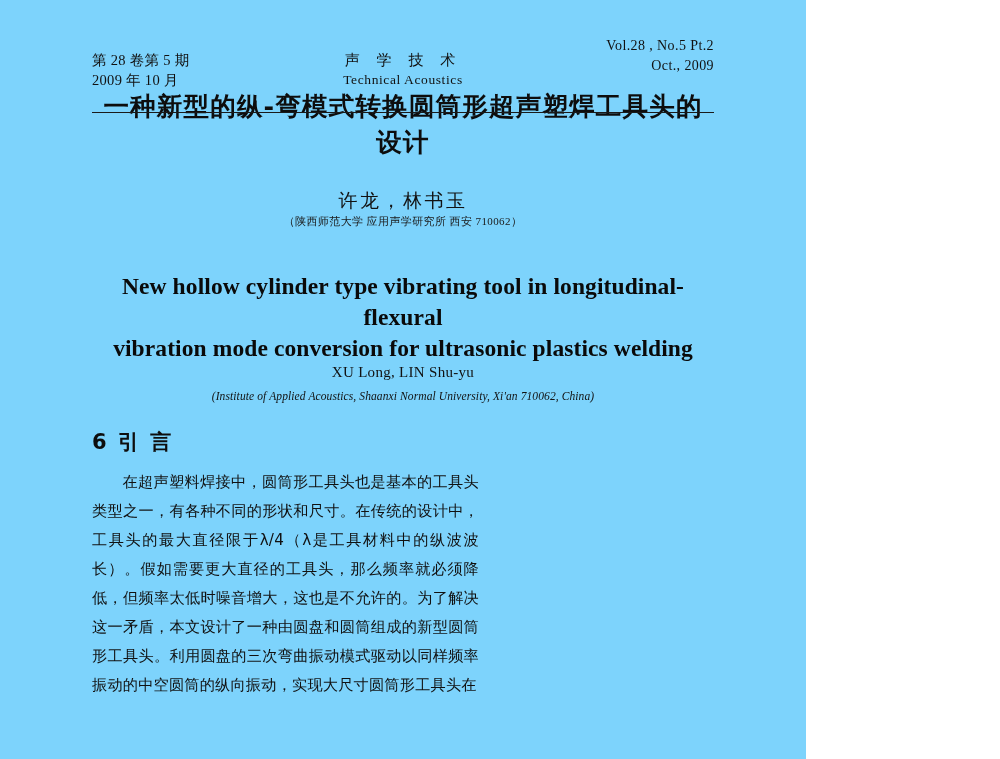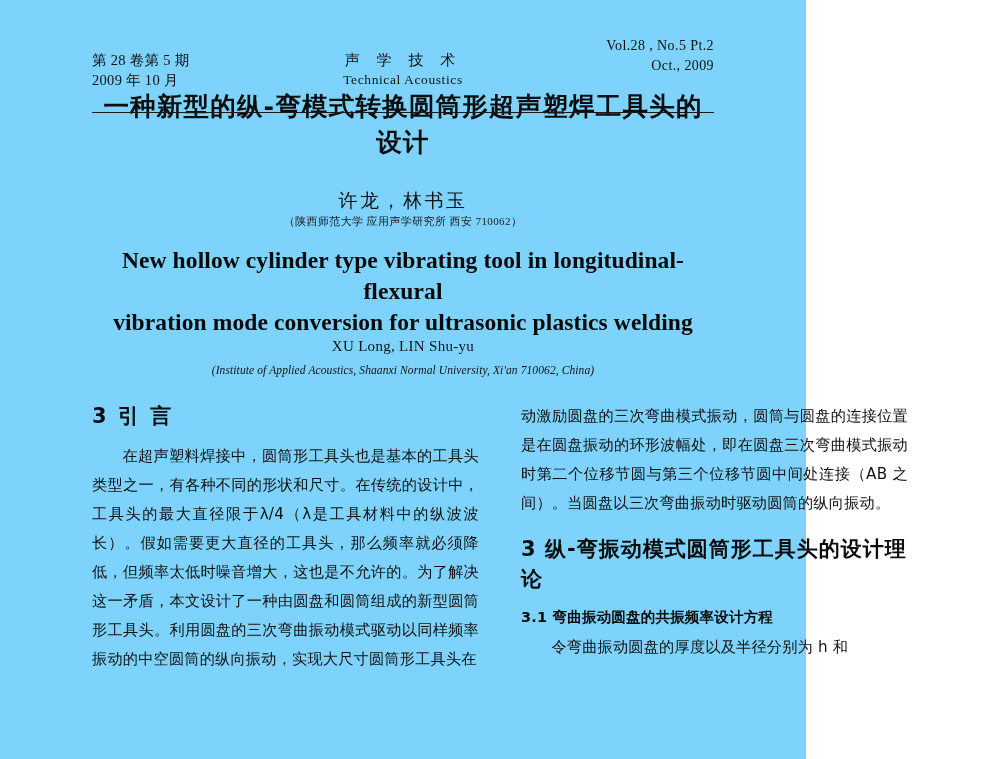--- a/index.html
+++ b/index.html
@@ -96,21 +96,21 @@
     letter-spacing: 2.5px;
     color: #121212;
   }
   .cn-affil {
     font-family: Liberation Serif, serif;
     font-size: 11px;
     letter-spacing: 0.4px;
     color: #1b1b1b;
   }
   .en-title {
-    margin-top: 16px;
+    margin-top: 42px;
     font-family: "Liberation Serif", serif;
     font-weight: bold;
     font-size: 23.5px;
     line-height: 31px;
     letter-spacing: 0.1px;
     color: #0a0a0a;
   }
   .en-authors {
     font-family: "Liberation Serif", serif;
     font-size: 15px;
@@ -199,24 +199,18 @@
     <div class="en-title">
       <div>New hollow cylinder type vibrating tool in longitudinal-flexural</div>
       <div>vibration mode conversion for ultrasonic plastics welding</div>
     </div>
     <div class="en-authors">XU Long, LIN Shu-yu</div>
     <div class="en-affil">(Institute of Applied Acoustics, Shaanxi Normal University, Xi'an 710062, China)</div>
   </div>
 
   <div class="columns">
     <div class="col col-left">
-      <h2 class="sec-h1">3 引  言</h2>
+      <h2 class="sec-h1">6 引  言</h2>
       <p class="body indent">在超声塑料焊接中，圆筒形工具头也是基本的工具头类型之一，有各种不同的形状和尺寸。在传统的设计中，工具头的最大直径限于λ/4（λ是工具材料中的纵波波长）。假如需要更大直径的工具头，那么频率就必须降低，但频率太低时噪音增大，这也是不允许的。为了解决这一矛盾，本文设计了一种由圆盘和圆筒组成的新型圆筒形工具头。利用圆盘的三次弯曲振动模式驱动以同样频率振动的中空圆筒的纵向振动，实现大尺寸圆筒形工具头在</p>
     </div>
-    <div class="col col-right">
-      <p class="body">动激励圆盘的三次弯曲模式振动，圆筒与圆盘的连接位置是在圆盘振动的环形波幅处，即在圆盘三次弯曲模式振动时第二个位移节圆与第三个位移节圆中间处连接（AB 之间）。当圆盘以三次弯曲振动时驱动圆筒的纵向振动。</p>
-      <h2 class="sec-h1 tight">3 纵-弯振动模式圆筒形工具头的设计理论</h2>
-      <h3 class="sec-h2">3.1 弯曲振动圆盘的共振频率设计方程</h3>
-      <p class="body indent">令弯曲振动圆盘的厚度以及半径分别为 h 和</p>
-    </div>
   </div>
 
 </div>
 
 </body></html>

